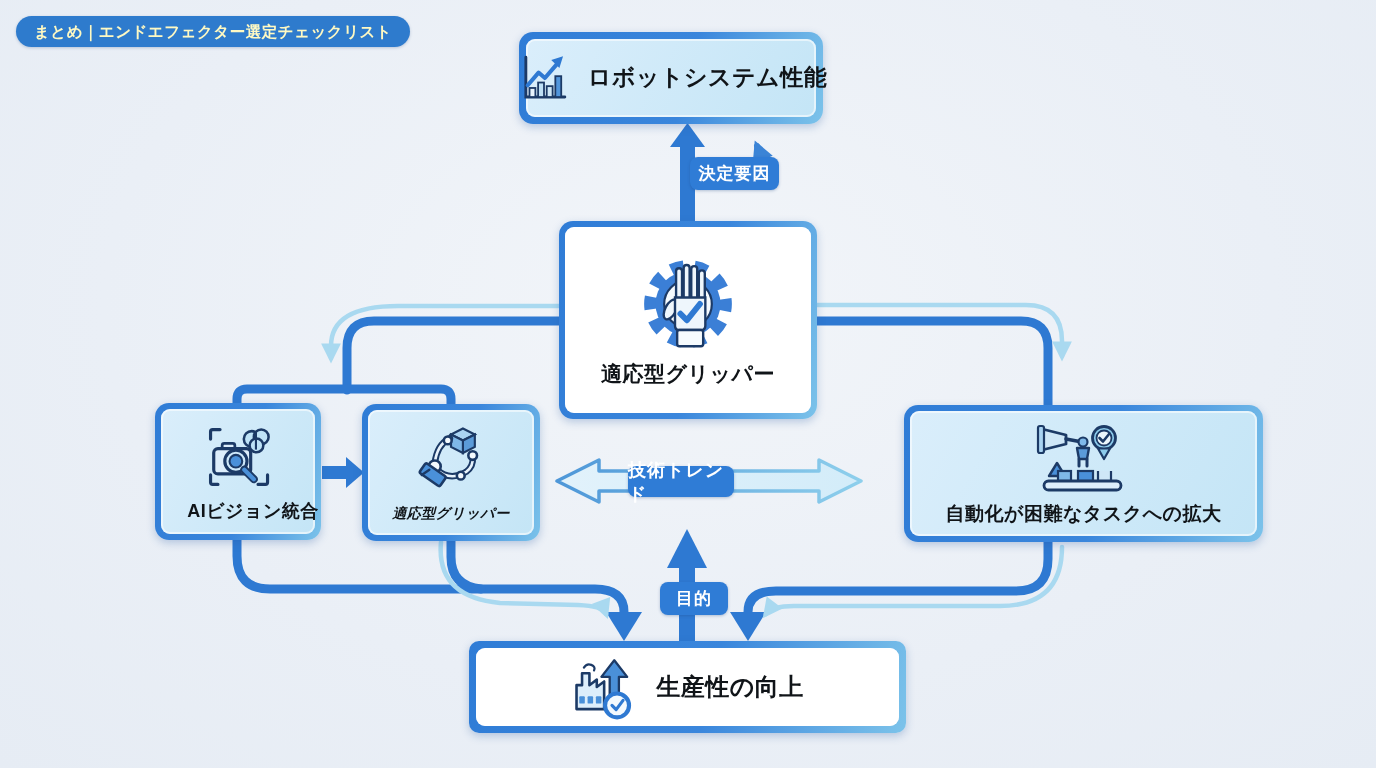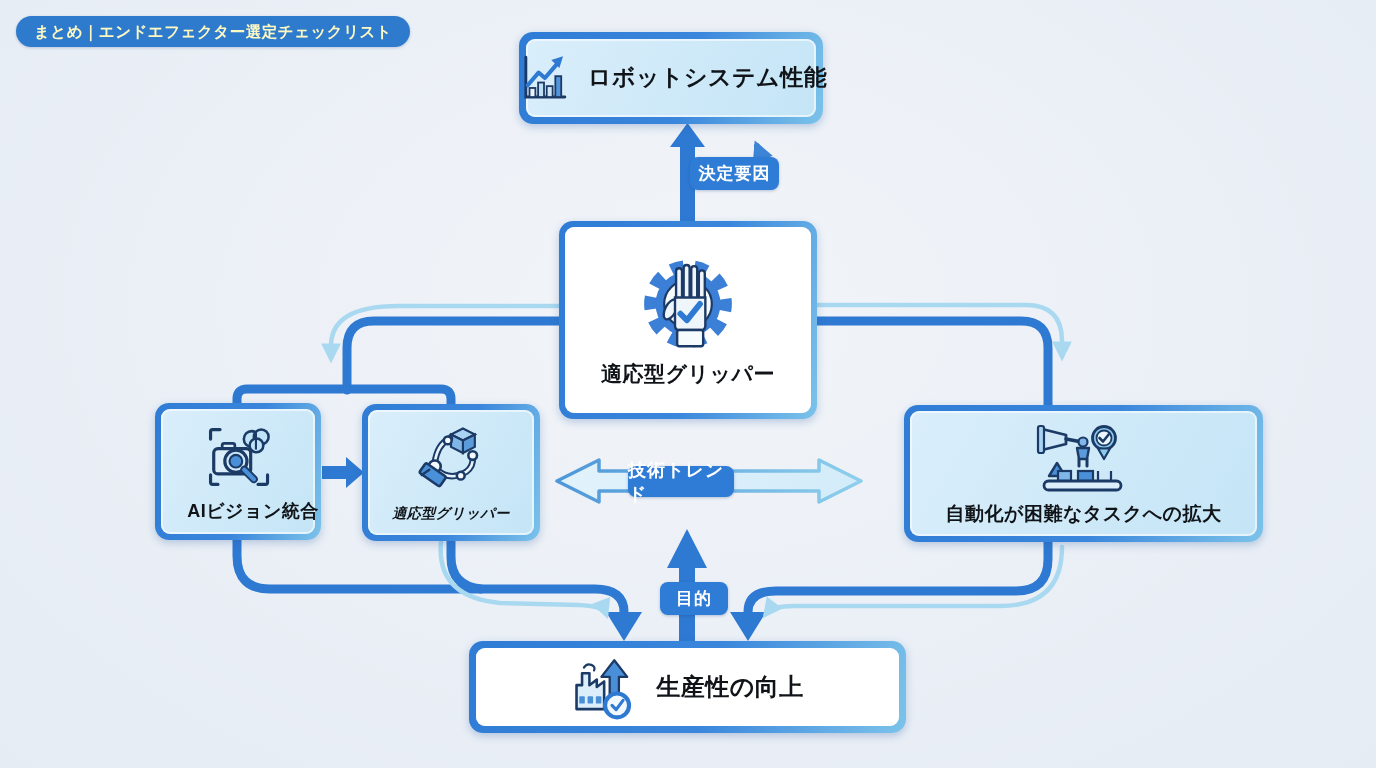--- a/index.html
+++ b/index.html
@@ -47,21 +47,21 @@
   #n-perf{left:519px;top:32px;width:304px;height:92px;}
   #n-perf .node-label{font-size:23px;}
   #n-check{left:559px;top:221px;width:258px;height:198px;}
   #n-check .node-label{font-size:21px;}
   #n-ai{left:155px;top:403px;width:166px;height:137px;}
   #n-ai .node-label{font-size:18px;margin-left:30px;}
   #n-grip{left:362px;top:404px;width:178px;height:137px;}
   #n-grip .node-label{font-size:14px;font-style:italic;}
   #n-task{left:892px;top:405px;width:359px;height:137px;margin-left:12px;}
   #n-task .node-label{font-size:19px;}
-  #n-prod{left:469px;top:641px;width:437px;height:92px;}
+  #n-prod{left:469px;top:641px;width:437px;height:92px;border-radius:10px;}
   #n-prod .node-label{font-size:24px;}
   #pill-decision{left:670px;top:157px;width:89px;height:33px;font-size:17px;margin-left:20px;}
   #pill-trend{left:628px;top:466px;width:106px;height:31px;font-size:18px;}
   #pill-purpose{left:660px;top:582px;width:68px;height:33px;font-size:17px;}
   .icn{flex:0 0 auto;display:block;}
 </style>
 </head>
 <body>
 
 <div class="stage">

